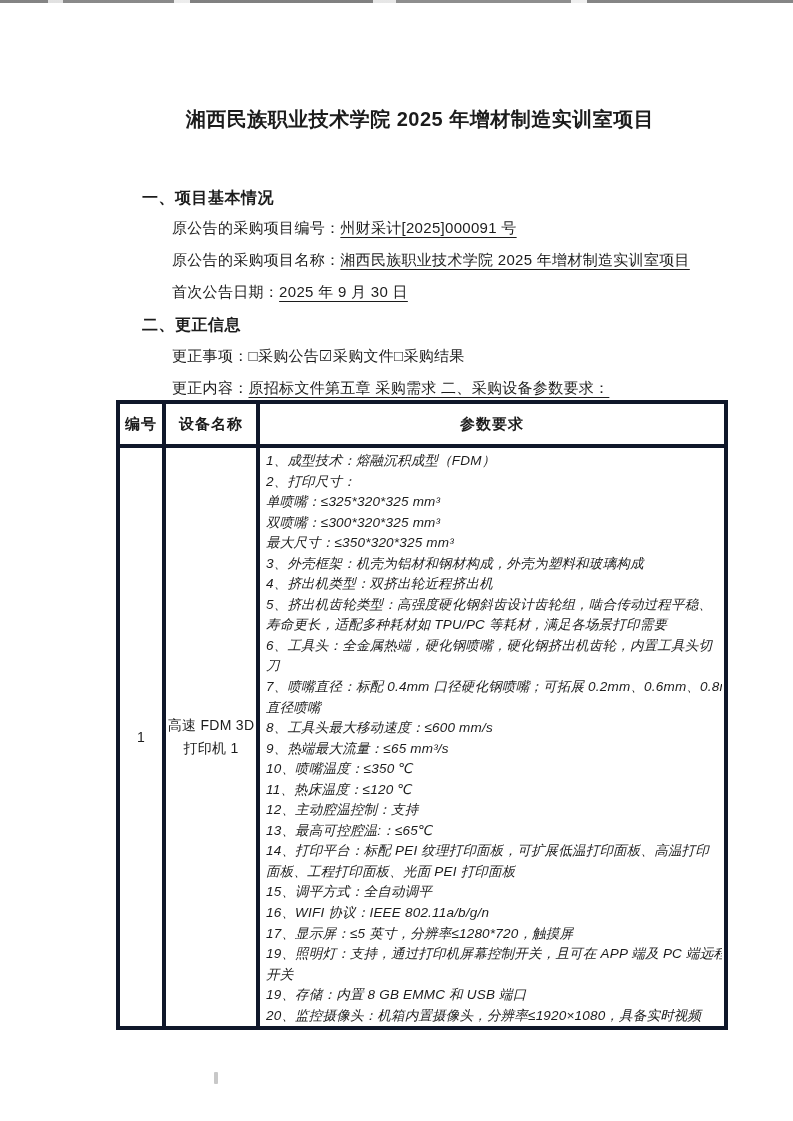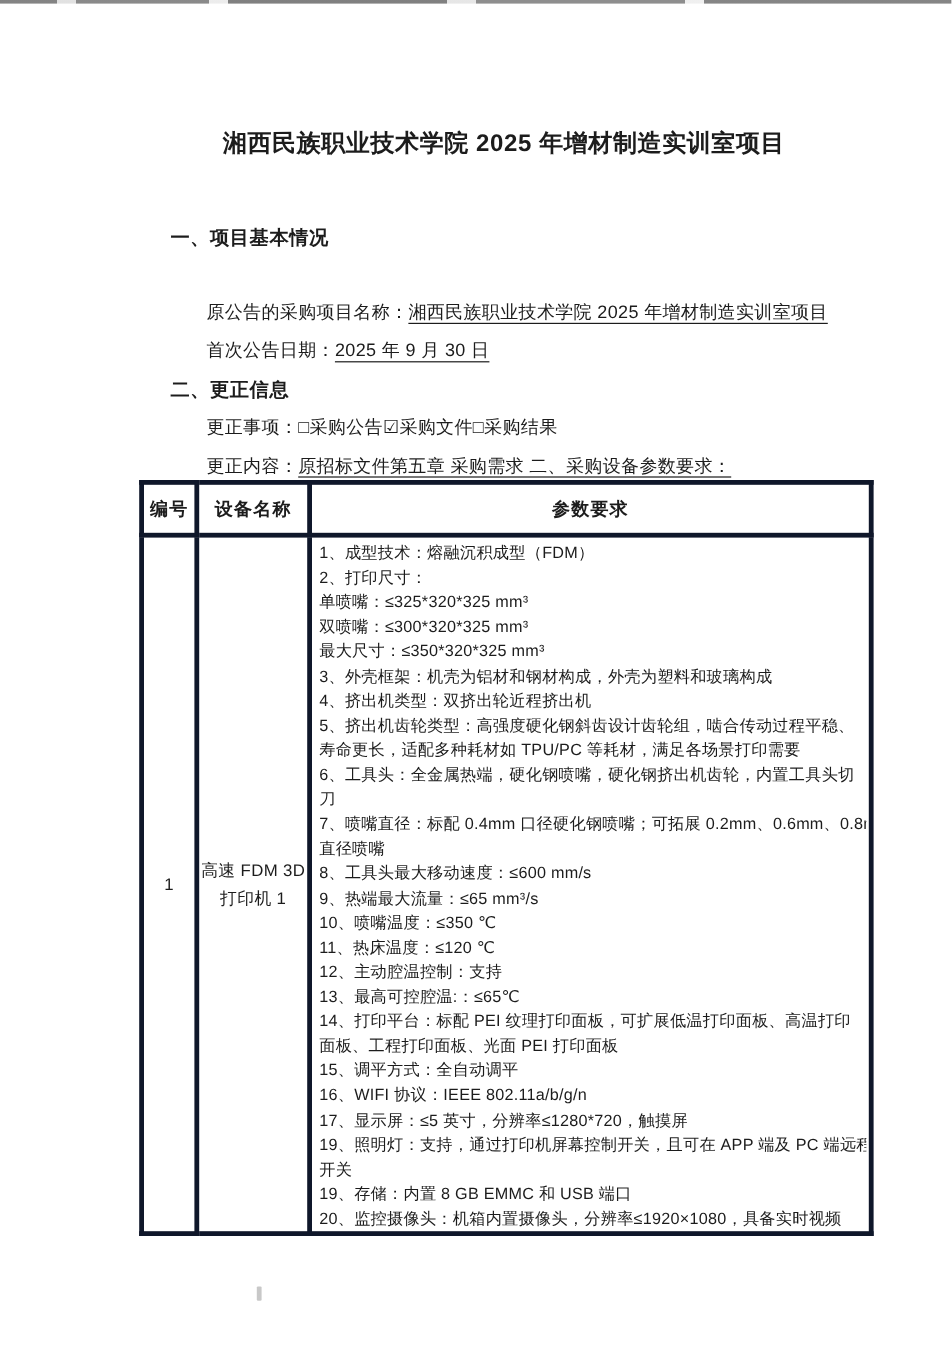--- a/index.html
+++ b/index.html
@@ -57,38 +57,41 @@
   th.hdr{
     height:40px;font-size:15px;font-weight:bold;text-align:center;
     letter-spacing:1px;background:#fff;
   }
   td.cell-no, td.cell-name{
     text-align:center;font-size:14px;letter-spacing:.3px;
   }
   td.cell-param{
     vertical-align:top;height:578px;overflow:hidden;
   }
-  .param-lines{padding:3px 2px 0 6px;height:575px;overflow:hidden;}
+  .param-lines{padding:3px 2px 0 6px;height:575px;overflow:hidden;font-style:italic;}
   .param-line{
     font-size:13.5px;line-height:20.55px;white-space:nowrap;
     overflow:hidden;letter-spacing:.2px;
   }
   .name-line{font-size:14px;line-height:23px;white-space:nowrap;}
 </style>
 </head>
 <body>
 
 <div class="page">
 
   <div class="scan-top-edge"></div>
 
   <div class="title title-1">湘西民族职业技术学院 2025 年增材制造实训室项目</div>
 
   <div class="sec-heading sec1">一、项目基本情况</div>
 
+  <div class="line f1">
+    <span>原公告的采购项目编号：</span><span class="u">州财采计[2025]000091 号</span>
+  </div>
   <div class="line f2">
     <span>原公告的采购项目名称：</span><span class="u">湘西民族职业技术学院 2025 年增材制造实训室项目</span>
   </div>
   <div class="line f3">
     <span>首次公告日期：</span><span class="u">2025 年 9 月 30 日</span>
   </div>
 
   <div class="sec-heading sec2">二、更正信息</div>
 
   <div class="line item-line">

